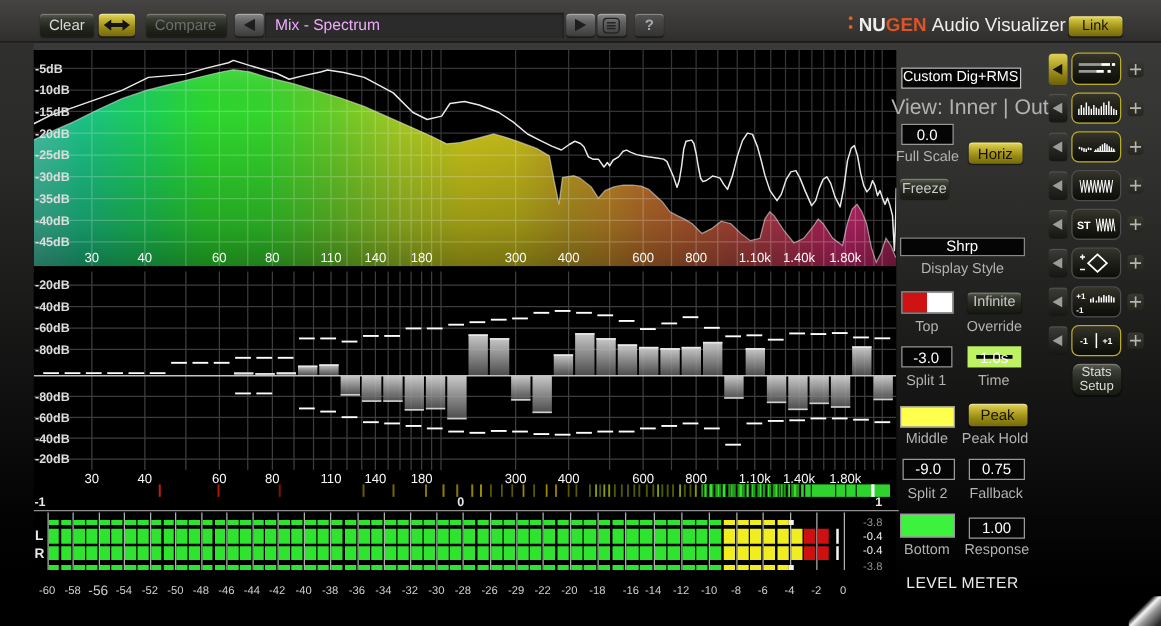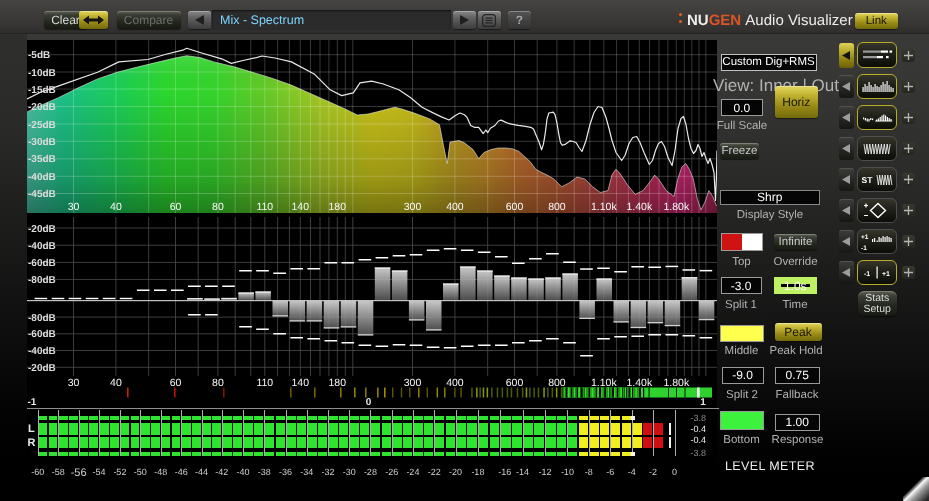--- a/index.html
+++ b/index.html
@@ -1,28 +1,28 @@
 <!DOCTYPE html>
 <html><head><meta charset="utf-8"><style>html{background:#000;}body{margin:0;padding:0;background:#000;width:929px;height:501px;overflow:hidden;filter:opacity(0.999);}*{box-sizing:border-box;font-family:"Liberation Sans",sans-serif;-webkit-font-smoothing:antialiased;text-rendering:geometricPrecision;}.abs{position:absolute;}.btn{position:absolute;border-radius:3px;display:flex;align-items:center;justify-content:center;background:linear-gradient(180deg,#5d6052 0%,#3a3d33 22%,#24271d 60%,#171a11 100%);box-shadow:inset 0 1px 0 rgba(255,255,255,0.22), 0 1px 1px rgba(0,0,0,0.5);color:#d9d9d9;font-size:12px;}.ybtn{position:absolute;border-radius:3px;display:flex;align-items:center;justify-content:center;background:linear-gradient(180deg,#e3d763 0%,#c5b733 25%,#998b16 62%,#756a0c 100%);box-shadow:inset 0 1px 0 rgba(255,255,255,0.35), 0 1px 1px rgba(0,0,0,0.5);color:#191400;font-size:12px;}.gbtn{position:absolute;border-radius:3px;display:flex;align-items:center;justify-content:center;background:linear-gradient(180deg,#888888 0%,#5f5f5f 40%,#3c3c3c 100%);box-shadow:inset 0 1px 0 rgba(255,255,255,0.3), 0 1px 1px rgba(0,0,0,0.5);}.box{position:absolute;background:#050505;display:flex;align-items:center;justify-content:center;color:#fff;font-size:12px;}.lbl{position:absolute;color:#b2b2b2;font-size:11.5px;text-align:center;white-space:nowrap;}</style></head><body>
 <div class="abs" style="left:0;top:34px;width:929px;height:467px;background:linear-gradient(180deg,#3a3a39 0px,#343433 70px,#2b2b2a 140px,#1d1d1c 230px,#101010 320px,#040404 400px,#000 440px);"></div>
 <div class="abs" style="left:0;top:34px;width:27px;height:467px;background:linear-gradient(180deg,#2f2f2e 0px,#2a2a29 90px,#1e1e1d 180px,#101010 280px,#030303 380px,#000 430px);"></div>
 <div class="abs" style="left:0;top:0;width:929px;height:34px;background:linear-gradient(180deg,#454442 0%,#3d3c3a 40%,#363432 78%,#302e2c 100%);border-bottom:1px solid #242322;"></div>
-<div class="btn" style="left:44px;top:11px;width:43px;height:18px;">Clear</div>
+<div class="btn" style="left:32px;top:11px;width:43px;height:18px;">Clear</div>
 <div class="ybtn" style="left:79px;top:11px;width:29px;height:18px;">
     <svg width="21" height="10" viewBox="0 0 21 10">
       <path d="M0,5 L6,0.5 V3.4 H15 V0.5 L21,5 L15,9.5 V6.6 H6 V9.5 Z" fill="#141414"></path>
     </svg>
   </div>
 <div class="btn" style="left:116.5px;top:11px;width:64px;height:18px;color:#6e6e6e;">Compare</div>
 <div class="gbtn" style="left:188px;top:11px;width:23px;height:18px;">
     <svg width="9" height="10" viewBox="0 0 9 10">
       <path d="M9,0 V10 L0,5 Z" fill="#1e1e1e"></path>
     </svg>
   </div>
-<div class="abs" style="left:212px;top:10px;width:239px;height:20px;background:#2b2b2b;box-shadow:inset 0 1px 2px rgba(0,0,0,0.6);color:#7dd3fc;font-size:12.5px;display:flex;align-items:center;padding-left:8px;">Mix - Spectrum</div>
+<div class="abs" style="left:212px;top:10px;width:239px;height:20px;background:#2b2b2b;box-shadow:inset 0 1px 2px rgba(0,0,0,0.6);color:#f0abfc;font-size:12.5px;display:flex;align-items:center;padding-left:8px;">Mix - Spectrum</div>
 <div class="gbtn" style="left:452.5px;top:11px;width:23px;height:18px;">
     <svg width="9" height="10" viewBox="0 0 9 10">
       <path d="M0,0 V10 L9,5 Z" fill="#1e1e1e"></path>
     </svg>
   </div>
 <div class="gbtn" style="left:477.5px;top:11px;width:23px;height:18px;">
     <svg width="14" height="13" viewBox="0 0 14 13">
       <rect x="0.6" y="0.6" width="12.8" height="11.8" rx="3" fill="none" stroke="#242424" stroke-width="1.2"></rect>
       <path d="M3.5,4.2 H10.5 M3.5,6.5 H10.5 M3.5,8.8 H10.5" stroke="#242424" stroke-width="1.2"></path>
     </svg>
@@ -631,39 +631,39 @@
 <div class="abs" style="left:190.6px;top:466.5px;width:22px;text-align:center;color:#cfcfcf;font-size:9px;">-44</div>
 <div class="abs" style="left:210.7px;top:466.5px;width:22px;text-align:center;color:#cfcfcf;font-size:9px;">-42</div>
 <div class="abs" style="left:232.0px;top:466.5px;width:22px;text-align:center;color:#cfcfcf;font-size:9px;">-40</div>
 <div class="abs" style="left:253.2px;top:466.5px;width:22px;text-align:center;color:#cfcfcf;font-size:9px;">-38</div>
 <div class="abs" style="left:274.5px;top:466.5px;width:22px;text-align:center;color:#cfcfcf;font-size:9px;">-36</div>
 <div class="abs" style="left:295.7px;top:466.5px;width:22px;text-align:center;color:#cfcfcf;font-size:9px;">-34</div>
 <div class="abs" style="left:317.0px;top:466.5px;width:22px;text-align:center;color:#cfcfcf;font-size:9px;">-32</div>
 <div class="abs" style="left:338.2px;top:466.5px;width:22px;text-align:center;color:#cfcfcf;font-size:9px;">-30</div>
 <div class="abs" style="left:359.4px;top:466.5px;width:22px;text-align:center;color:#cfcfcf;font-size:9px;">-28</div>
 <div class="abs" style="left:380.7px;top:466.5px;width:22px;text-align:center;color:#cfcfcf;font-size:9px;">-26</div>
-<div class="abs" style="left:401.9px;top:466.5px;width:22px;text-align:center;color:#cfcfcf;font-size:9px;">-24</div>
+<div class="abs" style="left:401.9px;top:466.5px;width:22px;text-align:center;color:#cfcfcf;font-size:9px;">-29</div>
 <div class="abs" style="left:423.2px;top:466.5px;width:22px;text-align:center;color:#cfcfcf;font-size:9px;">-22</div>
 <div class="abs" style="left:444.5px;top:466.5px;width:22px;text-align:center;color:#cfcfcf;font-size:9px;">-20</div>
 <div class="abs" style="left:466.9px;top:466.5px;width:22px;text-align:center;color:#cfcfcf;font-size:9px;">-18</div>
 <div class="abs" style="left:489.3px;top:466.5px;width:22px;text-align:right;color:#cfcfcf;font-size:9px;">-16</div>
 <div class="abs" style="left:511.6px;top:466.5px;width:22px;text-align:center;color:#cfcfcf;font-size:9px;">-14</div>
 <div class="abs" style="left:534.0px;top:466.5px;width:22px;text-align:center;color:#cfcfcf;font-size:9px;">-12</div>
 <div class="abs" style="left:556.4px;top:466.5px;width:22px;text-align:center;color:#cfcfcf;font-size:9px;">-10</div>
 <div class="abs" style="left:577.8px;top:466.5px;width:22px;text-align:center;color:#cfcfcf;font-size:9px;">-8</div>
 <div class="abs" style="left:599.2px;top:466.5px;width:22px;text-align:center;color:#cfcfcf;font-size:9px;">-6</div>
 <div class="abs" style="left:620.7px;top:466.5px;width:22px;text-align:center;color:#cfcfcf;font-size:9px;">-4</div>
 <div class="abs" style="left:642.1px;top:466.5px;width:22px;text-align:center;color:#cfcfcf;font-size:9px;">-2</div>
 <div class="abs" style="left:663.5px;top:466.5px;width:22px;text-align:center;color:#cfcfcf;font-size:9px;">0</div>
 <div class="box" style="left:720.5px;top:53.5px;width:96px;height:17px;border:1px solid #c0c0c0;font-size:11.5px;">
     <span style="white-space:nowrap">Custom Dig+RMS</span>
   </div>
 <div class="lbl" style="left:713px;top:75.5px;width:110px;font-size:17px;">View: Inner | Outer</div>
 <div class="box" style="left:720.5px;top:99px;width:42.5px;height:17px;border:1px solid #9a9a9a;font-size:12px;">0.0</div>
-<div class="ybtn" style="left:774.5px;top:86px;width:43.5px;height:32px;">Horiz</div>
+<div class="ybtn" style="left:774.5px;top:114px;width:43.5px;height:17px;">Horiz</div>
 <div class="lbl" style="left:687px;top:119.5px;width:110px;font-size:11.5px;">Full Scale</div>
 <div class="btn" style="left:720px;top:143px;width:39px;height:16px;font-size:11.5px;color:#c9c9c9;">Freeze</div>
 <div class="box" style="left:719.5px;top:189.5px;width:100.5px;height:15px;border:1px solid #888888;font-size:12px;">Shrp</div>
 <div class="lbl" style="left:715px;top:209px;width:110px;font-size:11.5px;">Display Style</div>
 <div class="abs" style="left:720.5px;top:233px;width:42.5px;height:17.5px;border:1px solid #999;background:linear-gradient(90deg,#cf1212 0 50%,#ffffff 50% 100%);"></div>
 <div class="btn" style="left:774px;top:234px;width:43px;height:16px;font-size:11.5px;color:#c9c9c9;">Infinite</div>
 <div class="lbl" style="left:686.5px;top:255.5px;width:110px;font-size:11.5px;">Top</div>
 <div class="lbl" style="left:740.5px;top:255.5px;width:110px;font-size:11.5px;">Override</div>
 <div class="box" style="left:720.5px;top:277px;width:41px;height:17px;border:1px solid #9a9a9a;font-size:12px;">-3.0</div>
 <div class="box" style="left:774px;top:277px;width:42.5px;height:17px;border:7px solid #bef264;font-size:12px;">1.0s</div>

